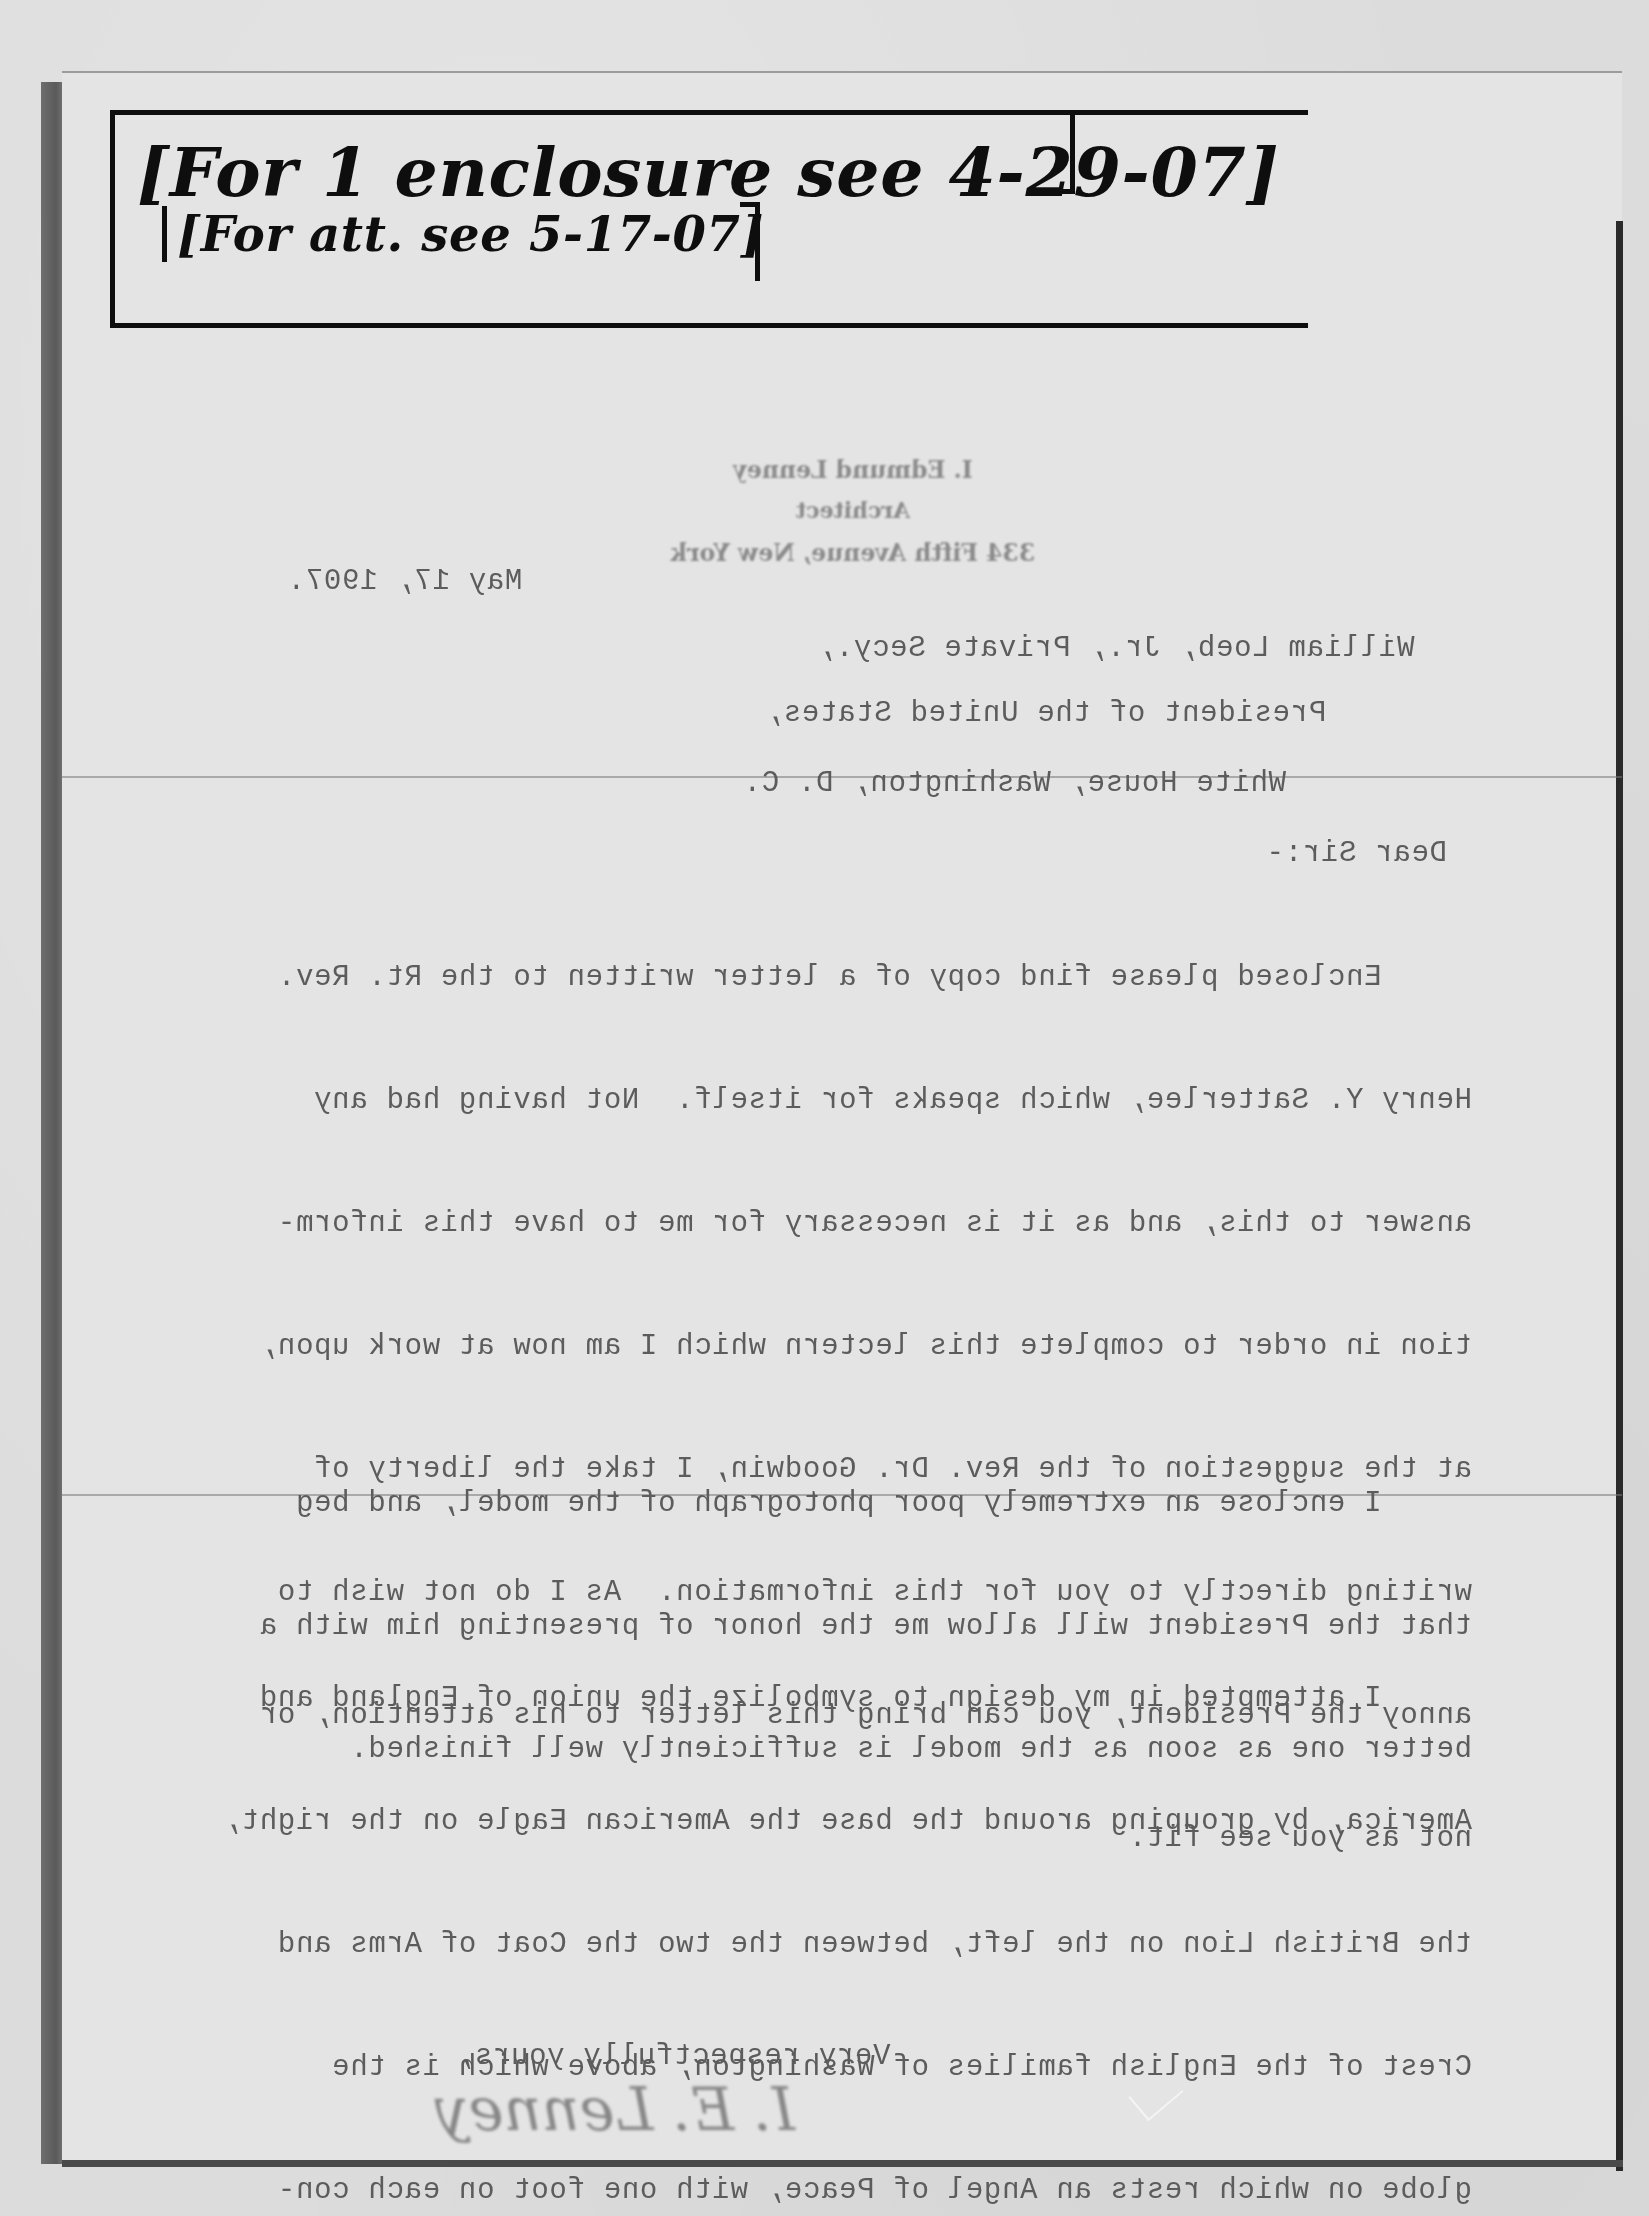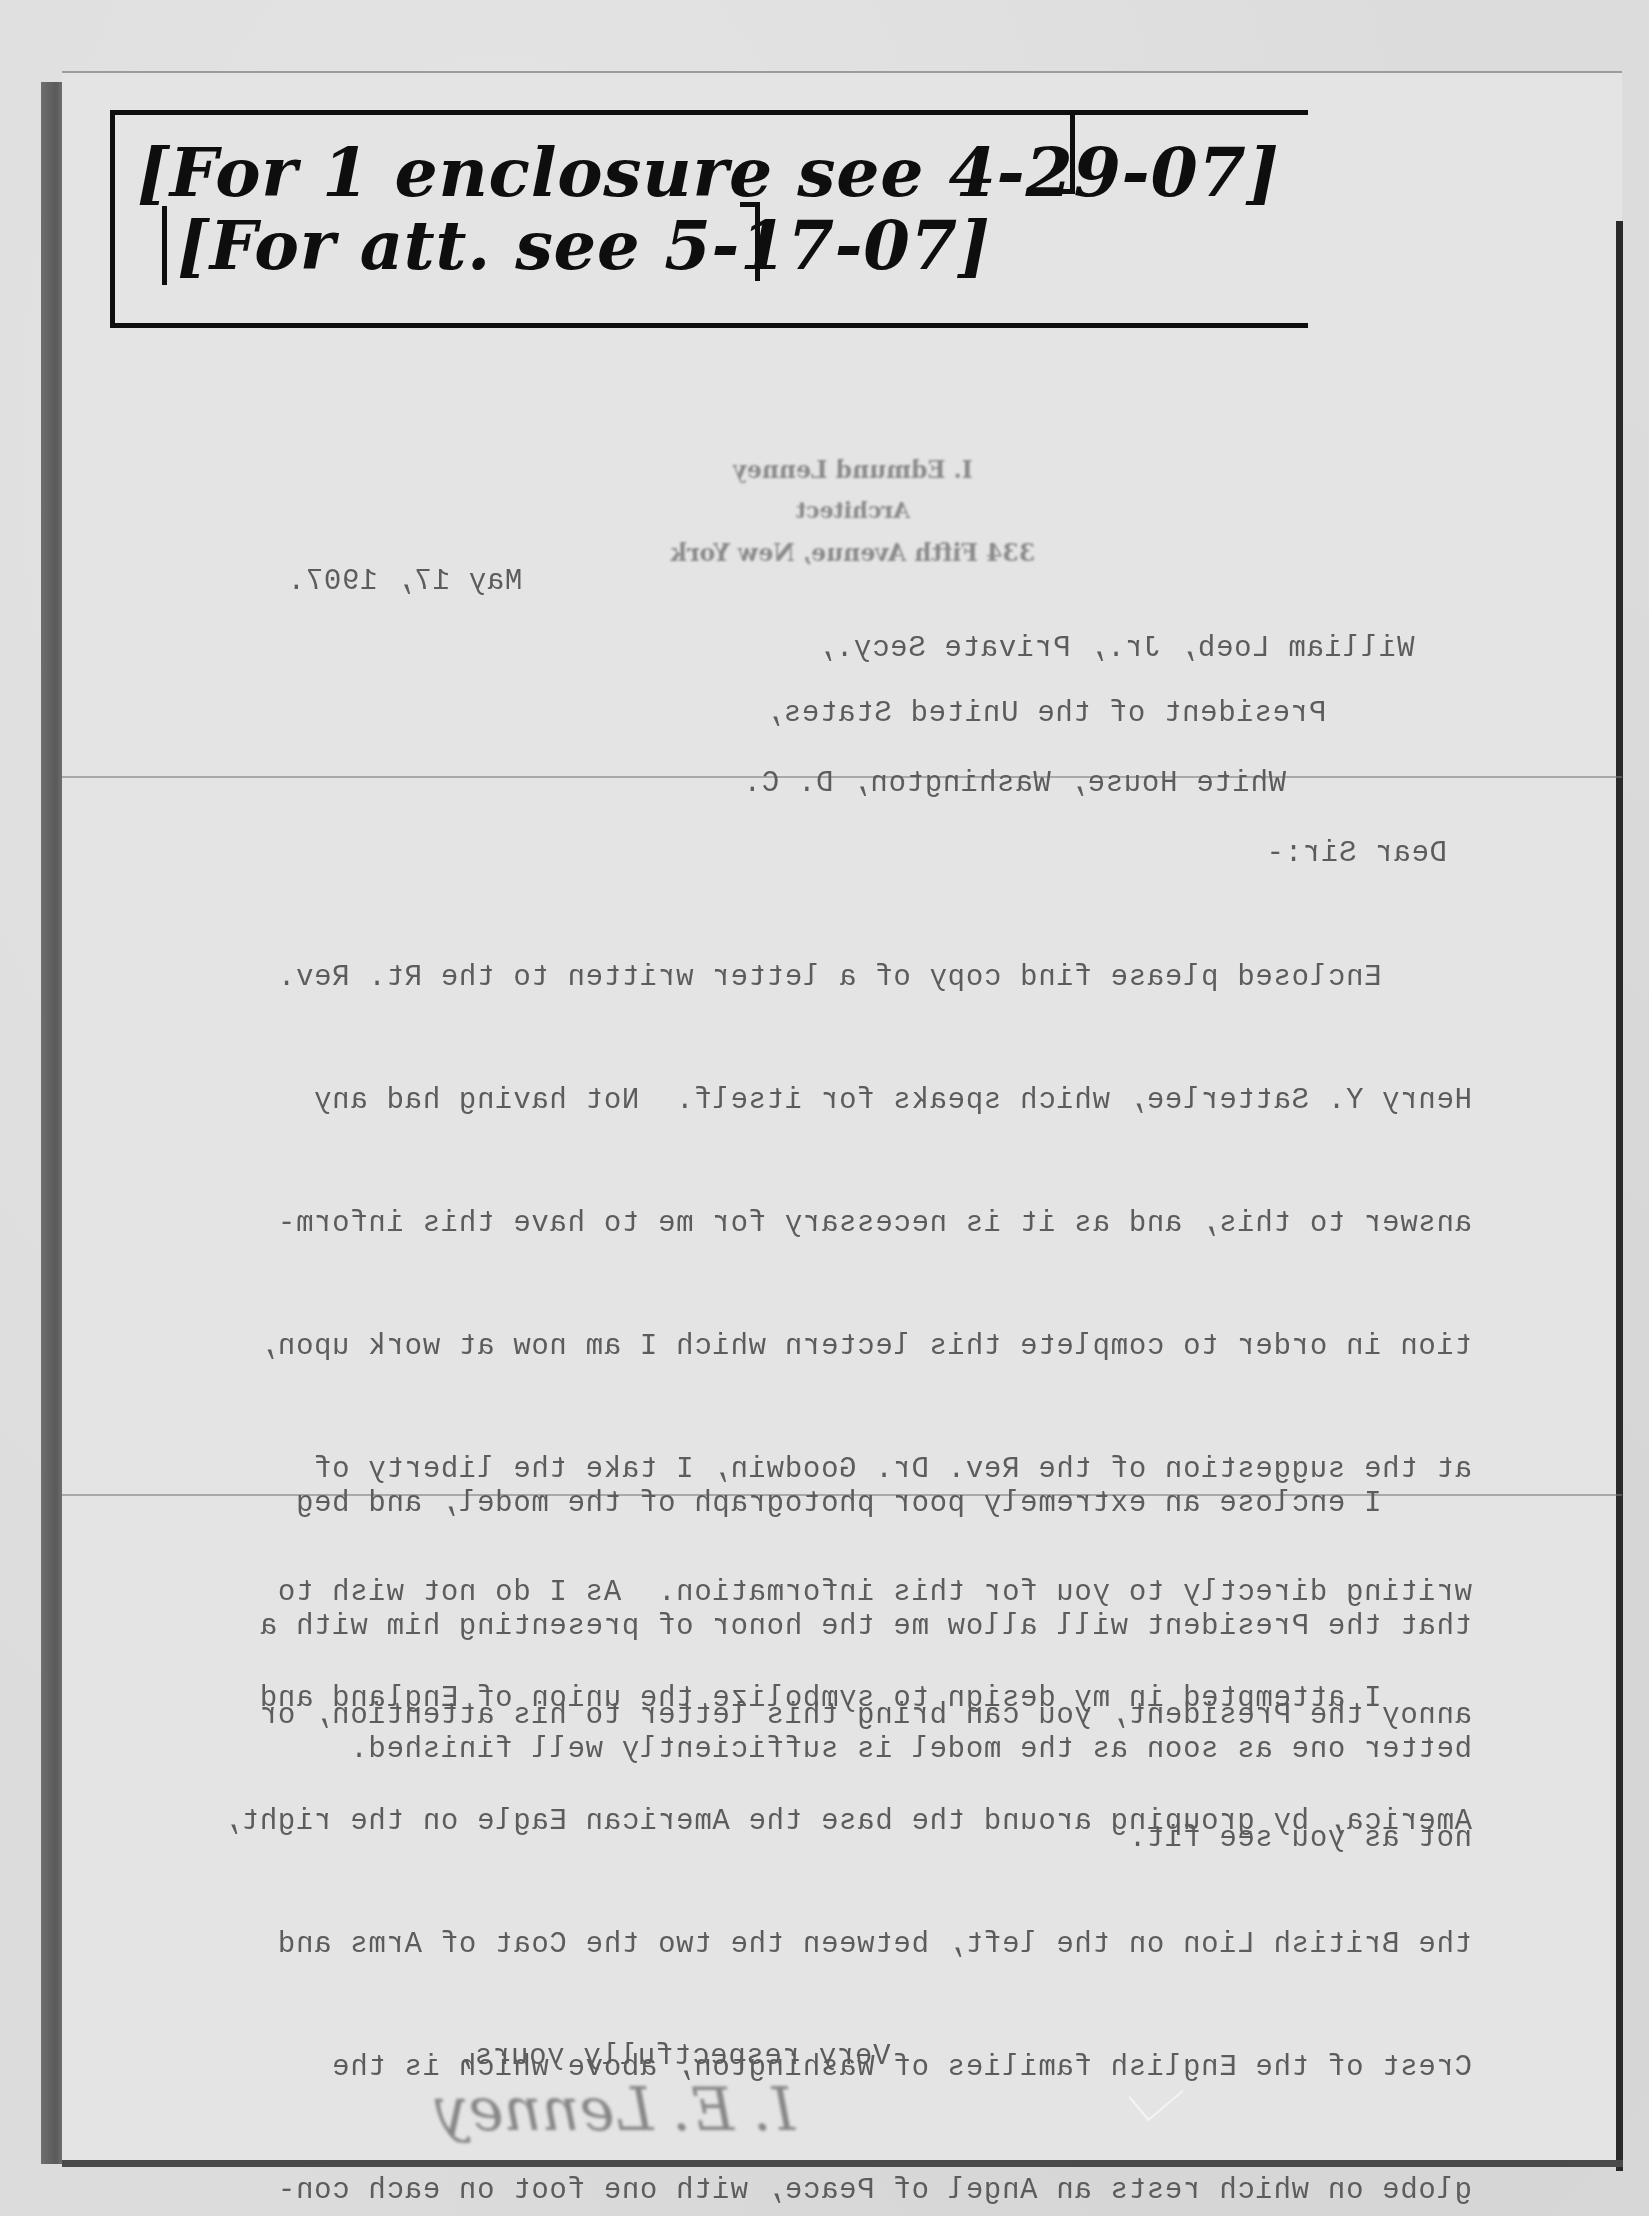--- a/index.html
+++ b/index.html
@@ -89,21 +89,21 @@
       top: 110px;
       width: 20.6px;
       height: 74px;
       border-right: 5.9px solid #0e0e0e;
       border-top: 5.9px solid #0e0e0e;
       border-bottom: 5.9px solid #0e0e0e;
     }
     .hw-line-2 {
       left: 162px;
       top: 206px;
-      font-size: 67px;
+      font-size: 48px;
       padding-left: 10.3px;
       border-left: 5.2px solid #0e0e0e;
     }
     .hw-bracket-right-2 {
       position: absolute;
       left: 740px;
       top: 202px;
       width: 14.7px;
       height: 74px;
       border-right: 5.2px solid #0e0e0e;

